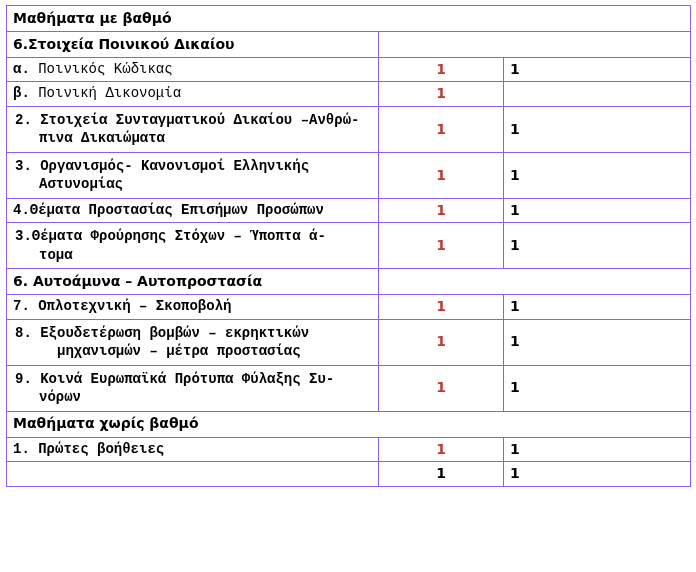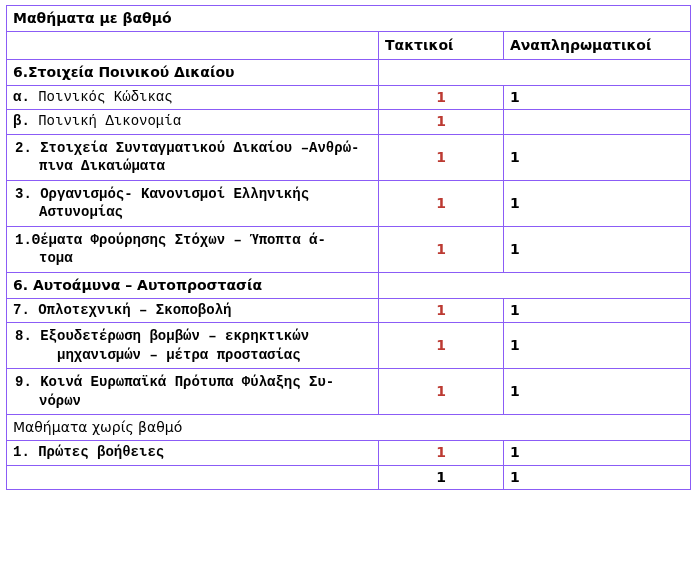--- a/index.html
+++ b/index.html
@@ -74,21 +74,21 @@
     height: 26px;
     background: #ffffff;
   }
   td.section-gray {
     background: #a6a6a6;
   }
 
   
   td.fullgray {
     background: #b3b3b3;
-    font-weight: normal;
+    font-weight: bold;
     font-size: 15px;
     height: 26px;
     padding-left: 8px;
     margin-top: 36px;
   }
 
   
   td.item {
     height: 24px;
     font-family: Liberation Mono, monospace;
@@ -145,25 +145,20 @@
       <col class="c-label">
       <col class="c-reg">
       <col class="c-alt">
     </colgroup>
     <tbody>
 
       <tr>
         <td class="banner" colspan="3">Μαθήματα με βαθμό</td>
       </tr>
 
-      <tr>
-        <td class="colhead-blank"></td>
-        <td class="colhead">Τακτικοί</td>
-        <td class="colhead">Αναπληρωματικοί</td>
-      </tr>
 
     <tr>
           <td class="section-label">6.Στοιχεία Ποινικού Δικαίου</td>
           <td class="section-gray" colspan="2"></td>
         </tr>
         <tr>
           <td class="item"><span class="lead">α.</span><span class="rest"> Ποινικός Κώδικας</span></td>
           <td class="val-reg red">1</td>
           <td class="val-alt">1</td>
         </tr>
@@ -176,21 +171,26 @@
           <td class="item bold two-line"><span class="">2. Στοιχεία Συνταγματικού Δικαίου –Ανθρώ-</span><span class="line2">πινα Δικαιώματα</span></td>
           <td class="val-reg red">1</td>
           <td class="val-alt">1</td>
         </tr>
         <tr>
           <td class="item bold two-line"><span class="">3. Οργανισμός- Κανονισμοί Ελληνικής</span><span class="line2">Αστυνομίας</span></td>
           <td class="val-reg red">1</td>
           <td class="val-alt">1</td>
         </tr>
         <tr>
-          <td class="item bold two-line"><span class="">1.Θέματα Φρούρησης Στόχων – Ύποπτα ά-</span><span class="line2">τομα</span></td>
+          <td class="item bold"><span class="">4.Θέματα Προστασίας Επισήμων Προσώπων</span></td>
+          <td class="val-reg red">1</td>
+          <td class="val-alt">1</td>
+        </tr>
+        <tr>
+          <td class="item bold two-line"><span class="">3.Θέματα Φρούρησης Στόχων – Ύποπτα ά-</span><span class="line2">τομα</span></td>
           <td class="val-reg red">1</td>
           <td class="val-alt">1</td>
         </tr>
         <tr>
           <td class="section-label">6. Αυτοάμυνα – Αυτοπροστασία</td>
           <td class="section-gray" colspan="2"></td>
         </tr>
         <tr>
           <td class="item bold"><span class="">7. Οπλοτεχνική – Σκοποβολή</span></td>
           <td class="val-reg red">1</td>

